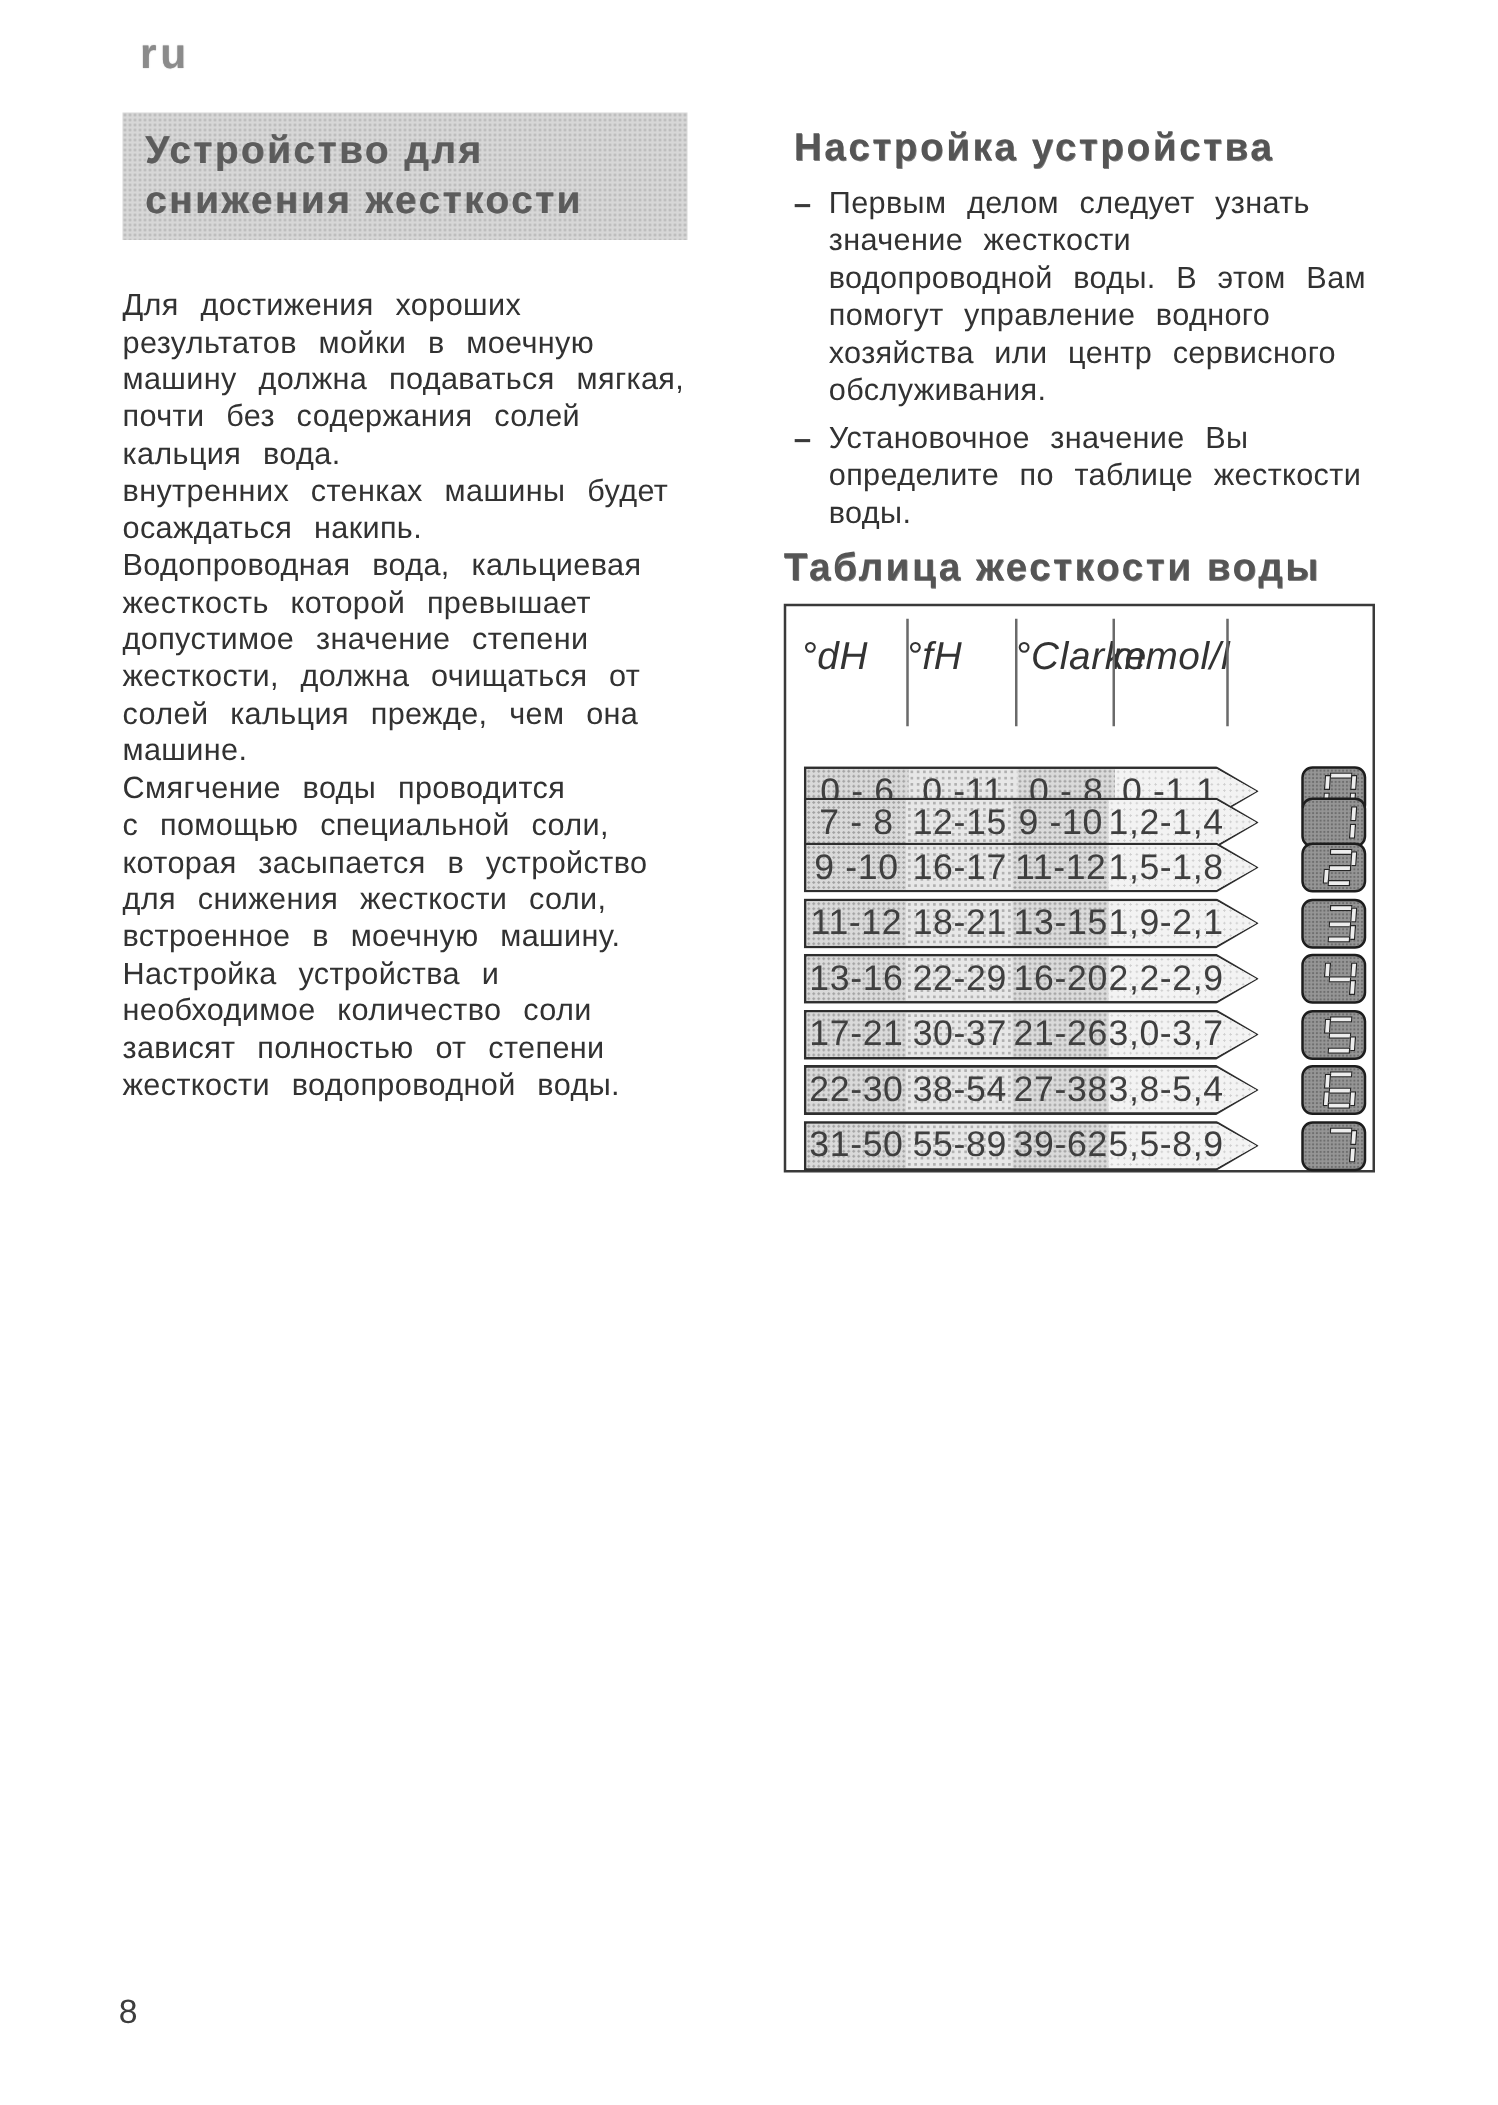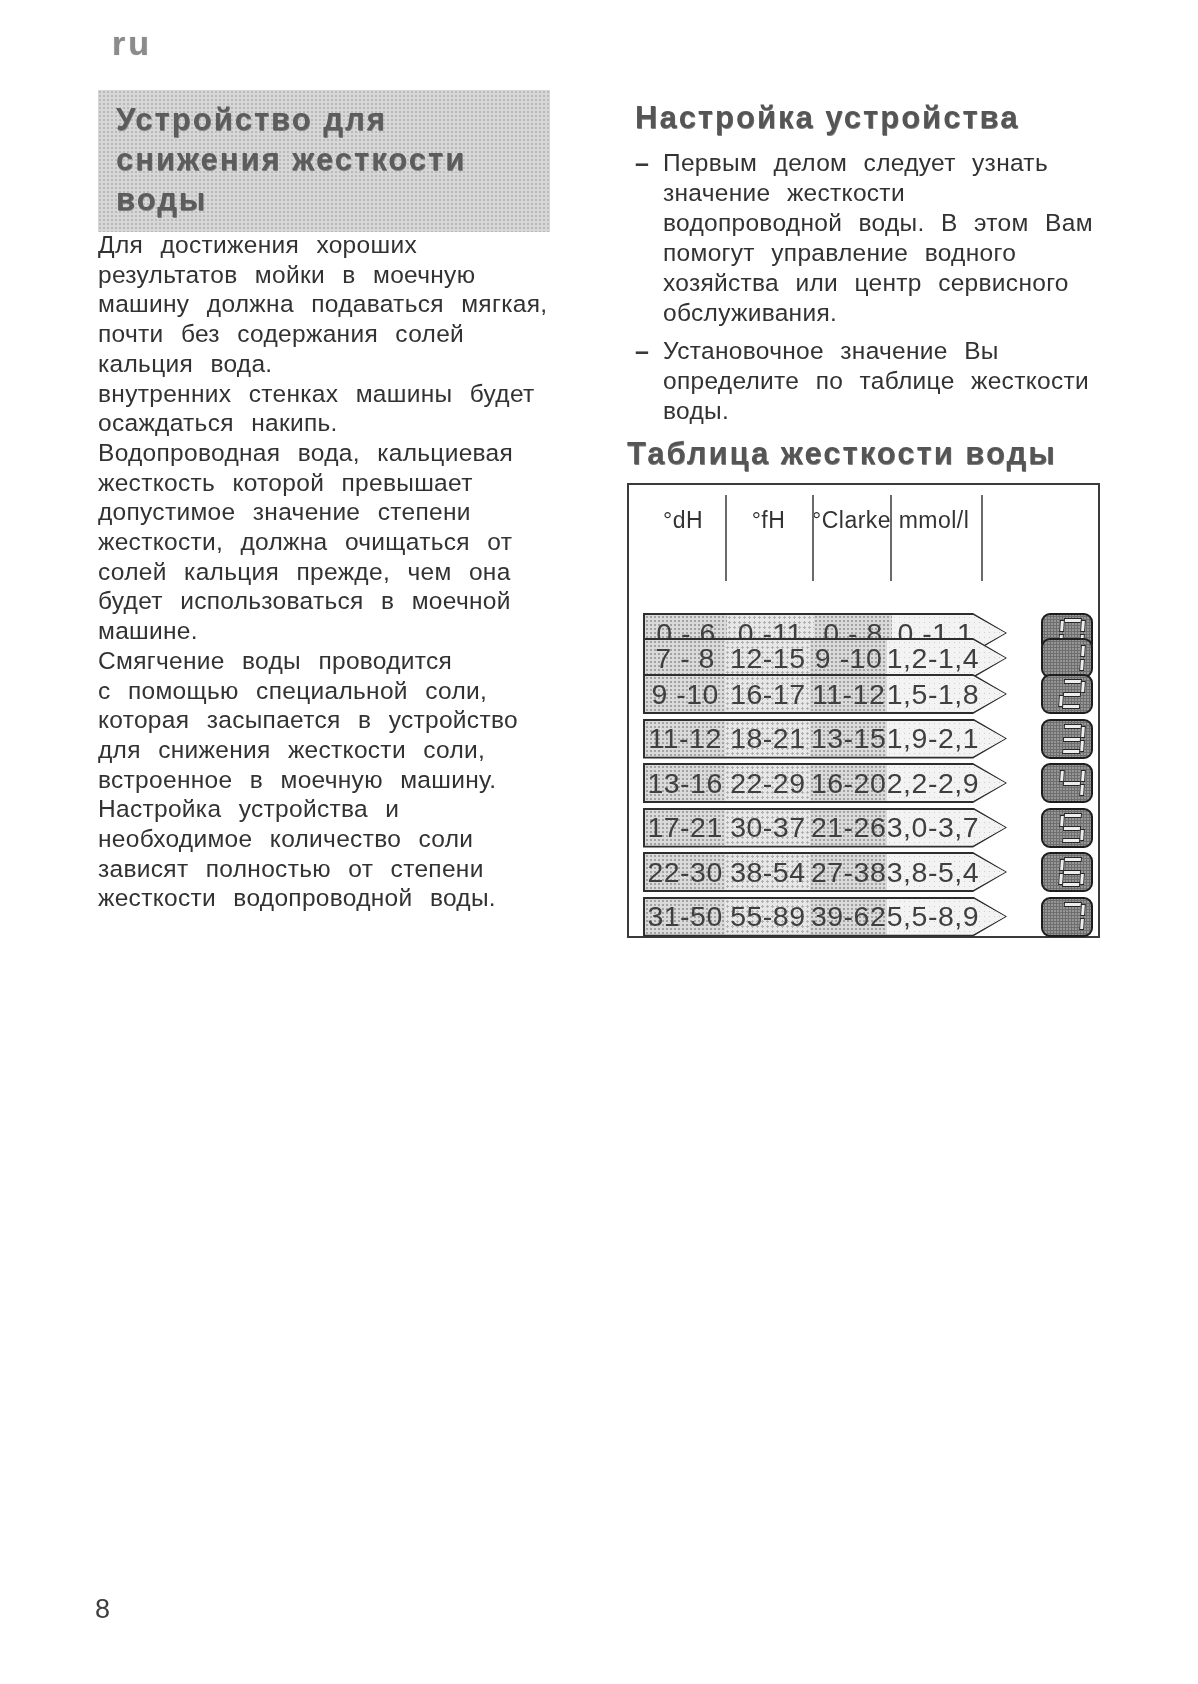--- a/index.html
+++ b/index.html
@@ -59,22 +59,23 @@
     font-size:24.5px;line-height:30px;color:#323232;
     word-spacing:0.38em;letter-spacing:0.3px;white-space:nowrap;
   }
   
   .table-box{
     position:absolute;left:0;top:483px;width:473px;height:455px;
     box-sizing:border-box;border:2.5px solid #3a3a3a;
   }
   .col-head{
     position:absolute;top:22px;height:30px;
-    font-size:23px;color:#333;text-align:center;
+    font-size:31px;color:#333;
     letter-spacing:0.5px;
+    font-style:italic;
   }
   .col-head.c1{left:12px;width:84px;}
   .col-head.c2{left:96px;width:87px;}
   .col-head.c3{left:183px;width:78px;}
   .col-head.c4{left:261px;width:88px;}
   .v-div{
     position:absolute;top:10px;height:86px;width:1.5px;
     background:#6a6a6a;
   }
   .v-div.d1{left:96px;}
@@ -152,21 +153,20 @@
 <div class="page">
 
   <div class="lang-tag">ru</div>
 
   <div class="title-box">
 
       <div class="title-line">Устройство для</div>
 
       <div class="title-line">снижения жесткости</div>
 
-      <div class="title-line">воды</div>
     </div>
 
   <div class="body-text">
 
       <div class="para">
 
           <div class="line">Для достижения хороших</div>
 
           <div class="line">результатов мойки в моечную</div>
 
@@ -190,21 +190,20 @@
           <div class="line">Водопроводная вода, кальциевая</div>
 
           <div class="line">жесткость которой превышает</div>
 
           <div class="line">допустимое значение степени</div>
 
           <div class="line">жесткости, должна очищаться от</div>
 
           <div class="line">солей кальция прежде, чем она</div>
 
-          <div class="line">будет использоваться в моечной</div>
 
           <div class="line">машине.</div>
         </div>
 
       <div class="para">
 
           <div class="line">Смягчение воды проводится</div>
 
           <div class="line">с помощью специальной соли,</div>
 

